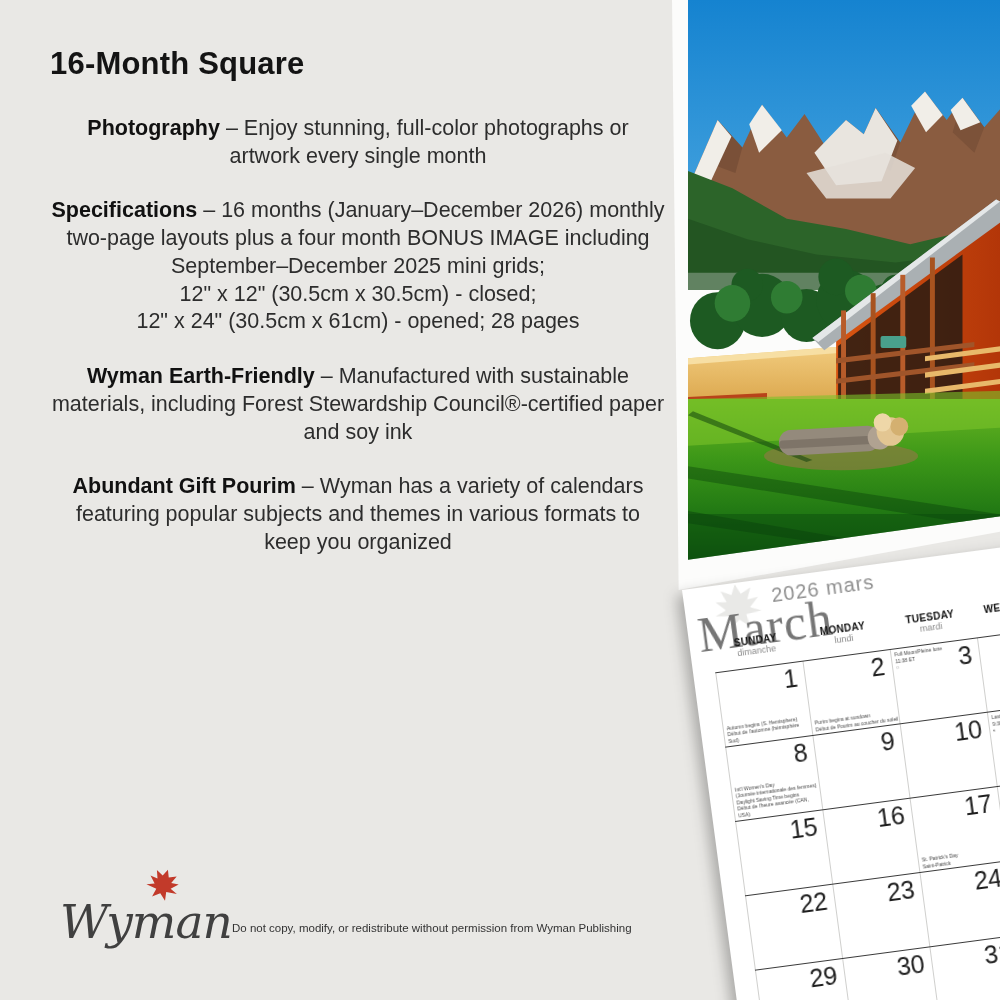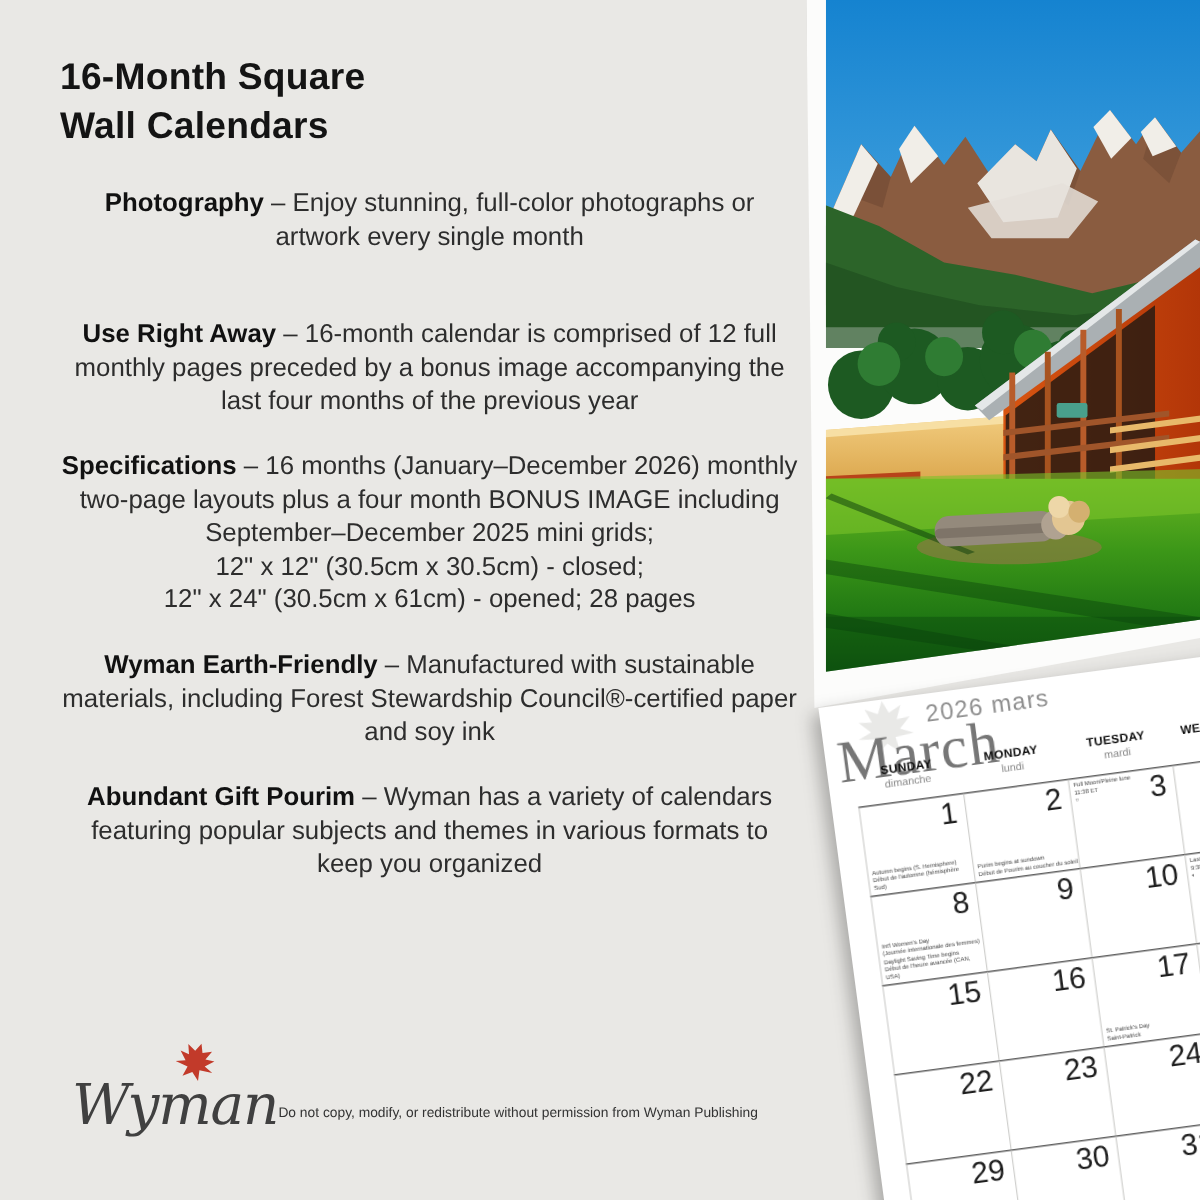--- a/index.html
+++ b/index.html
@@ -54,26 +54,25 @@
   .cal-cell{position:relative;width:88px;height:74px;border-left:1px solid #cfcfcd;box-sizing:border-box;}
   .cd{position:absolute;top:1px;right:7px;font-size:25px;color:#1e1e1e;}
   .ct{position:absolute;top:2px;left:3px;font-size:5px;line-height:1.3;color:#444;width:80px;}
   .cb{position:absolute;bottom:2px;left:3px;font-size:5px;line-height:1.3;color:#444;width:84px;}
   .pre{white-space:pre-line;}
 </style>
 </head>
 <body>
 
 <div class="content">
-  <h1><span>16-Month Square</span><br><span>Wall Calendars</span></h1>
+  <h1><span>16-Month Square</span><br></h1>
 
   <p class="feat"><b>Photography</b><span> – Enjoy stunning, full-color photographs or artwork every single month</span></p>
 
 
-  <p class="feat extra-gap"><b>Use Right Away</b><span> – 16-month calendar is comprised of 12 full monthly pages preceded by a bonus image accompanying the last four months of the previous year</span></p>
 
 
   <p class="feat"><b>Specifications</b><span> – 16 months (January–December 2026) monthly two-page layouts plus a four month BONUS IMAGE including September–December 2025 mini grids;</span>
     <span class="spec-line" style="display:block;">12" x 12" (30.5cm x 30.5cm) - closed;</span>
     <span class="spec-line" style="display:block;">12" x 24" (30.5cm x 61cm) - opened; 28 pages</span>
   </p>
 
   <p class="feat"><b>Wyman Earth-Friendly</b><span> – Manufactured with sustainable materials, including Forest Stewardship Council®-certified paper and soy ink</span></p>
 
   <p class="feat"><b>Abundant Gift Pourim</b><span> – Wyman has a variety of calendars featuring popular subjects and themes in various formats to keep you organized</span></p>

